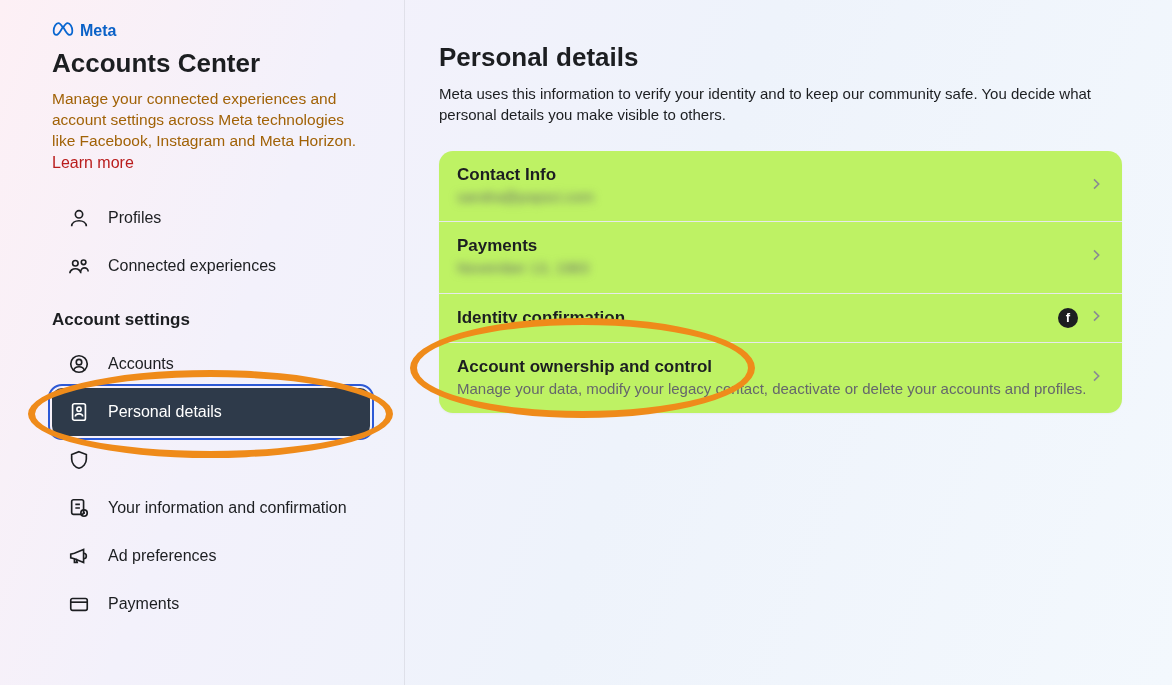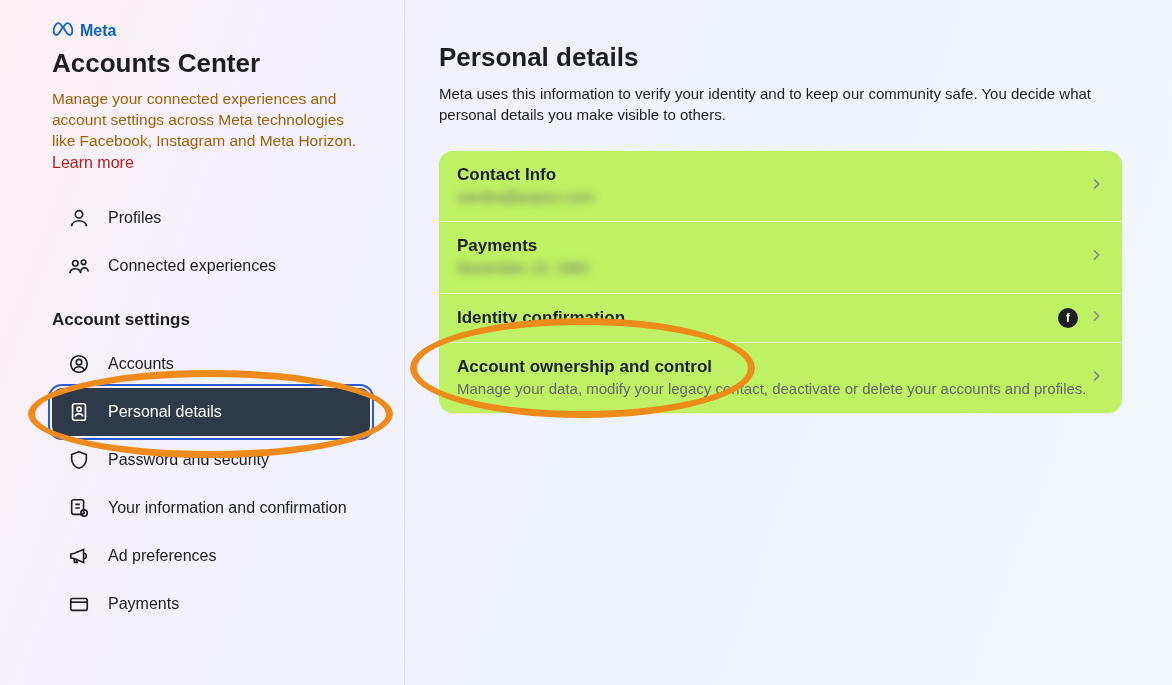--- a/index.html
+++ b/index.html
@@ -149,21 +149,20 @@
       </span>
       <span class="label">Personal details</span>
     </div>
 
     <div class="nav-item">
       <span class="icon">
         <svg viewBox="0 0 24 24" fill="none" stroke="currentColor" stroke-width="1.8">
             <path d="M12 3l8 3v5c0 5-3.5 9-8 10-4.5-1-8-5-8-10V6l8-3z"></path>
           </svg>
       </span>
-      <span class="label">Password and security</span>
     </div>
 
     <div class="nav-item">
       <span class="icon">
         <svg viewBox="0 0 24 24" fill="none" stroke="currentColor" stroke-width="1.8">
             <rect x="4" y="3" width="13" height="16" rx="2"></rect>
             <path d="M8 8h5M8 12h5"></path>
             <circle cx="17.5" cy="17.5" r="3.5"></circle>
             <path d="M17.5 16v2.5"></path>
           </svg>

